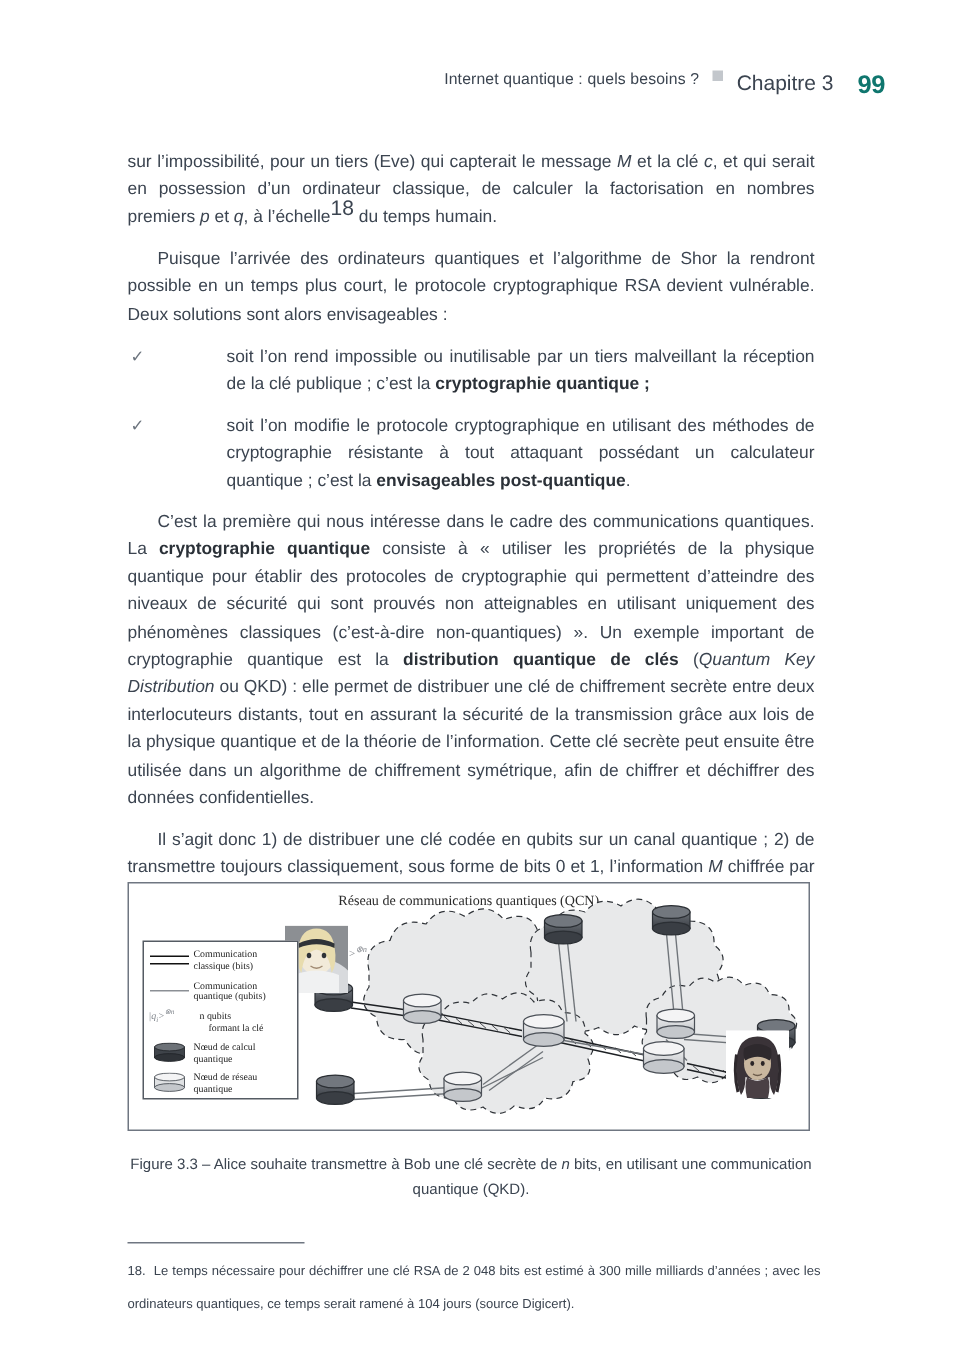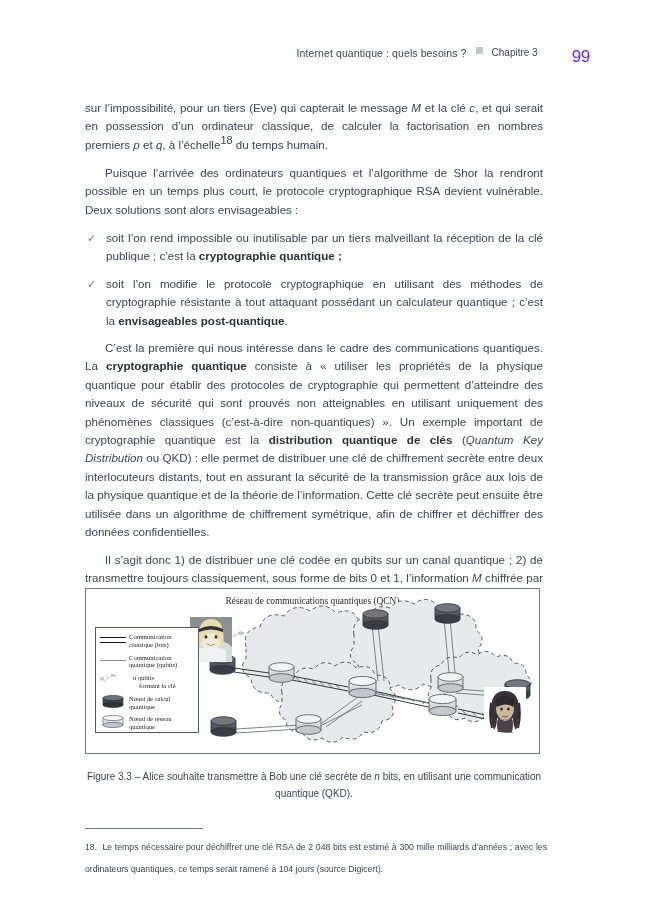--- a/index.html
+++ b/index.html
@@ -16,47 +16,47 @@
   .header{
     position:absolute;left:0;top:47px;width:646px;height:26px;
     display:flex;align-items:flex-start;justify-content:flex-end;
     padding-right:56px;box-sizing:border-box;
   }
   .header-title{font-size:10.5px;color:#3b4450;letter-spacing:.1px;white-space:nowrap;}
   .header-sep{
     display:inline-block;width:7px;height:7px;background:#c3c7cc;
     margin:0 9px 1px 9px;vertical-align:middle;
   }
-  .header-chapter{font-size:10px;color:#3b4450;white-space:nowrap;}
-  .folio{font-size:17px;font-weight:normal;color:#6d28d9;margin-left:34px;letter-spacing:-.3px;}
+  .header-chapter{font-size:14px;color:#3b4450;white-space:nowrap;}
+  .folio{font-size:17px;font-weight:bold;color:#0f766e;margin-left:16px;letter-spacing:-.3px;}
 
   
   .content{
     position:absolute;left:85px;top:99px;width:458px;
     font-size:11.6px;line-height:18.4px;color:#3b4450;
     text-align:justify;
   }
   p{margin:0 0 0 0;}
   p.indent{text-indent:20px;}
   p.gap{margin-top:9.5px;}
   b{font-weight:bold;color:#2b3138;}
   i{font-style:italic;}
-  sup{font-size:11px;vertical-align:super;line-height:0;}
+  sup{font-size:14px;vertical-align:super;line-height:0;}
 
   
   .bullets{margin:10px 0 0 0;}
   .bullet{
     display:flex;align-items:flex-start;
     margin-bottom:9px;
   }
   .bullet-mark{
     width:21px;flex:0 0 21px;font-size:11px;color:#6b737d;
     line-height:18.4px;padding-left:2px;box-sizing:border-box;
   }
-  .bullet-text{flex:1;text-align:justify;}
+  .bullet-text{flex:1;text-align:justify;margin-left:45px;}
 
   
   .figure-box{
     position:absolute;left:85px;top:588px;width:455px;height:166px;
     border:1px solid #6f7681;background:#ffffff;box-sizing:border-box;
   }
   .fig-title{
     position:absolute;left:0;top:7px;width:100%;text-align:center;
     font-family:"Liberation Serif", serif;font-size:9.4px;color:#2a2a2a;
   }

